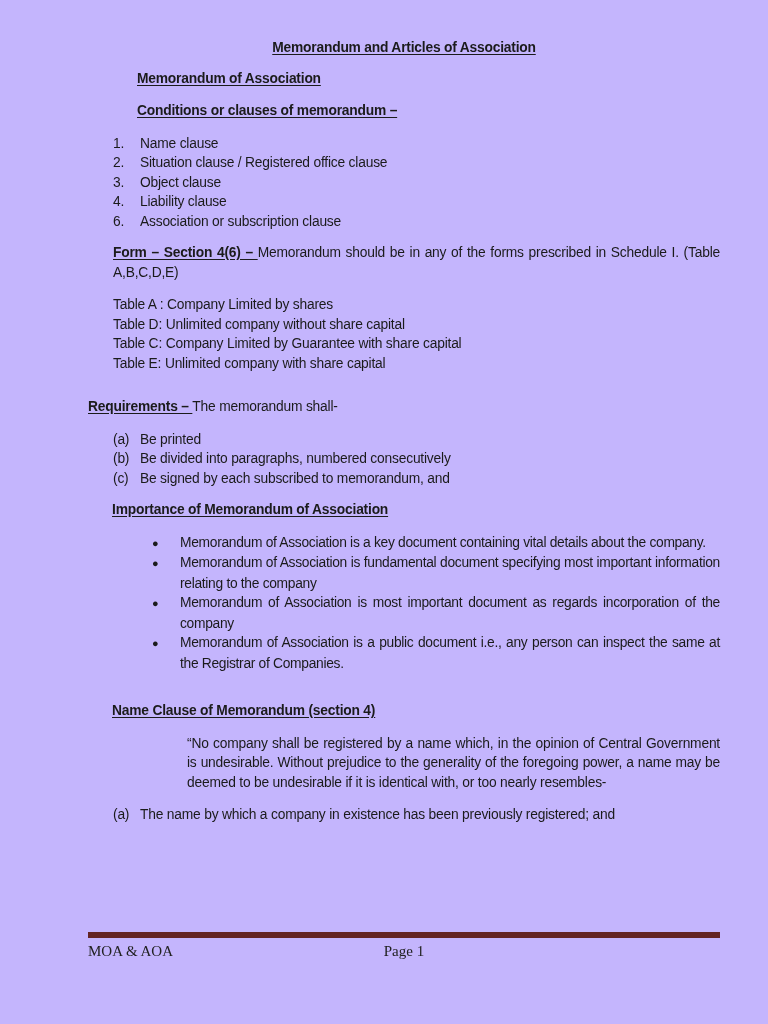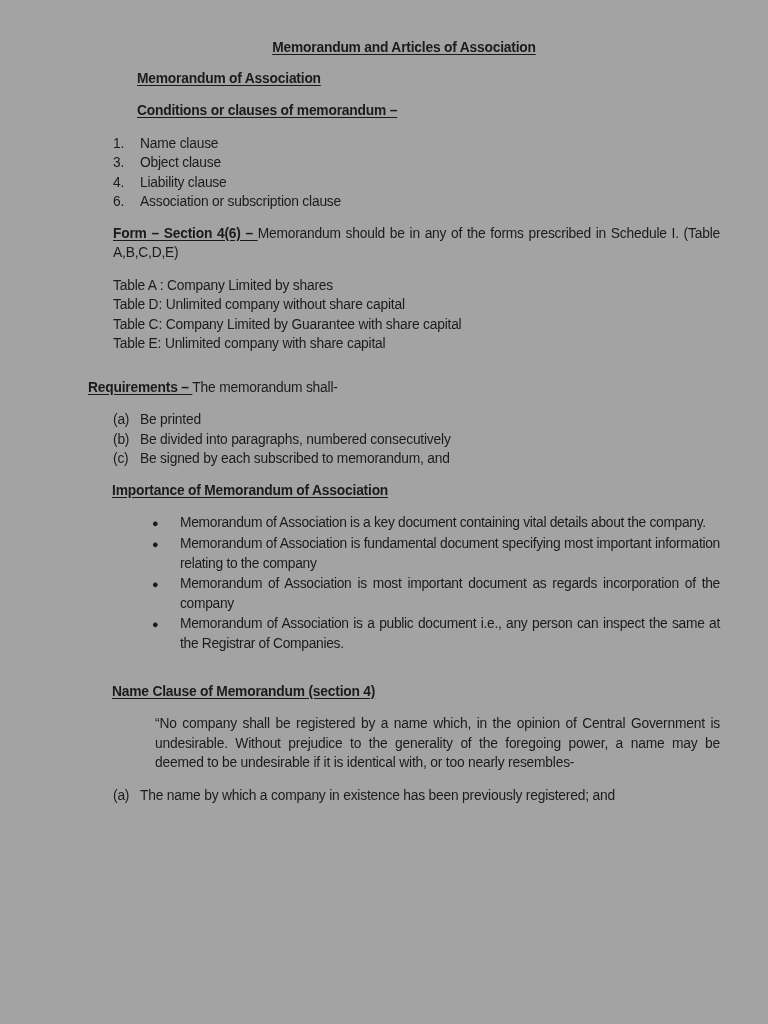--- a/index.html
+++ b/index.html
@@ -9,21 +9,21 @@
     font-family: "Liberation Sans", "DejaVu Sans", sans-serif;
     color: #1b1b1b;
     font-size: 13.8px;
     line-height: 19.5px;
     letter-spacing: -0.2px;
     overflow: hidden;
   }
   .page {
     position: relative;
     width: 768px; height: 1024px;
-    background: #a3a3a3;
+    background: #c4b5fd;
   }
   .content {
     padding: 38px 48px 0 88px; 
   }
   .doc-title {
     text-align: center;
     font-weight: bold;
     text-decoration: underline;
     text-underline-offset: 2px;
     margin-bottom: 11px;
@@ -50,21 +50,21 @@
     text-align: justify;
   }
   .li .marker {
     display: inline-block;
     width: 27px;
     text-indent: 0;
   }
   .bullet-block { margin-left: 64px; margin-bottom: 28px; letter-spacing: -0.3px; }
   .bullet-block .li { padding-left: 28px; text-indent: -28px; }
   .bullet-block .li .marker { width: 28px; font-size: 11px; }
-  .quote-block { margin-left: 67px; }
+  .quote-block { margin-left: 99px; }
   .gap-lg { margin-top: 24px; }
   .tables-list div { text-align: left; }
   .section-requirements .heading,
   .section-importance .heading,
   .section-nameclause .heading { margin-left: 0; }
 
   .footer {
     position: absolute;
     left: 88px; right: 48px;
     top: 932px;
@@ -97,20 +97,21 @@
     <div class="doc-title">Memorandum and Articles of Association</div>
 
     <div class="section-moa">
       <div class="heading indent">Memorandum of Association</div>
     </div>
 
     <div class="section-conditions">
       <div class="heading indent">Conditions or clauses of memorandum –</div>
       <div class="list indent">
         <div class="li"><span class="marker">1.</span><span>Name clause</span></div>
+        <div class="li"><span class="marker">2.</span><span>Situation clause / Registered office clause</span></div>
         <div class="li"><span class="marker">3.</span><span>Object clause</span></div>
         <div class="li"><span class="marker">4.</span><span>Liability clause</span></div>
         <div class="li"><span class="marker">6.</span><span>Association or subscription clause</span></div>
       </div>
     </div>
 
     <div class="section-form">
       <div class="para indent"><span class="lead">Form – Section 4(6) – </span><span>Memorandum should be in any of the forms prescribed in Schedule I. (Table A,B,C,D,E)</span></div>
       <div class="list indent tables-list">
         <div>Table A : Company Limited by shares</div>
@@ -142,13 +143,20 @@
     <div class="section-nameclause">
       <div class="heading">Name Clause of Memorandum (section 4)</div>
       <div class="para quote-block">“No company shall be registered by a name which, in the opinion of Central Government is undesirable. Without prejudice to the generality of the foregoing power, a name may be deemed to be undesirable if it is identical with, or too nearly resembles-</div>
       <div class="list indent">
         <div class="li"><span class="marker">(a)</span><span>The name by which a company in existence has been previously registered; and</span></div>
       </div>
     </div>
 
   </div>
 
+  <div class="footer">
+    <div class="footer-rule"></div>
+    <div class="footer-row">
+      <span>MOA &amp; AOA</span>
+      <span class="footer-center">Page 1</span>
+    </div>
+  </div>
 </div>
 
 </body></html>

